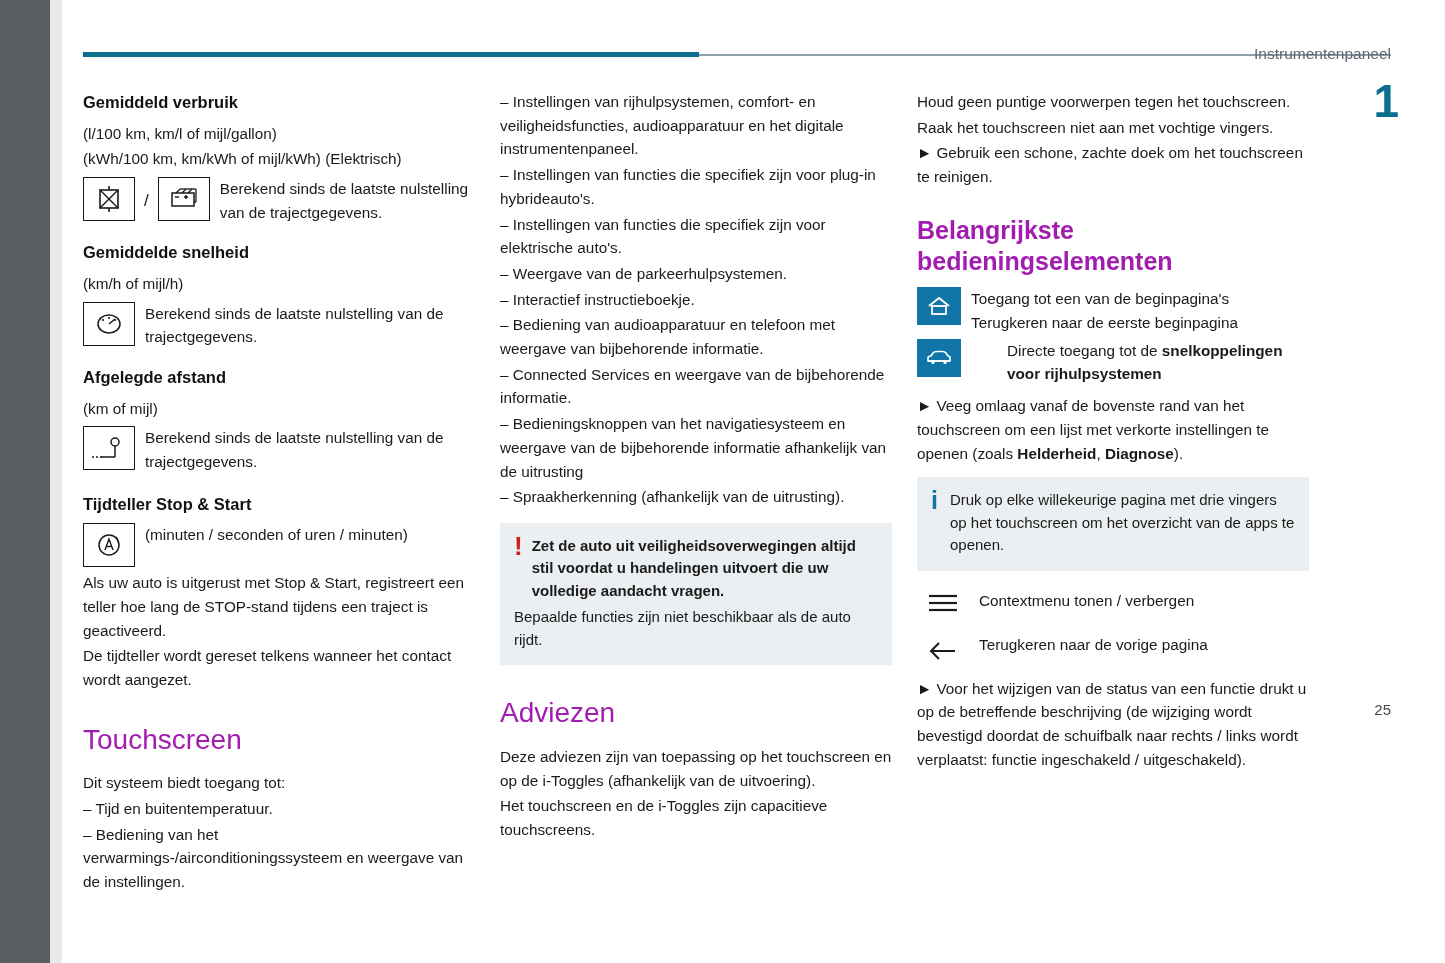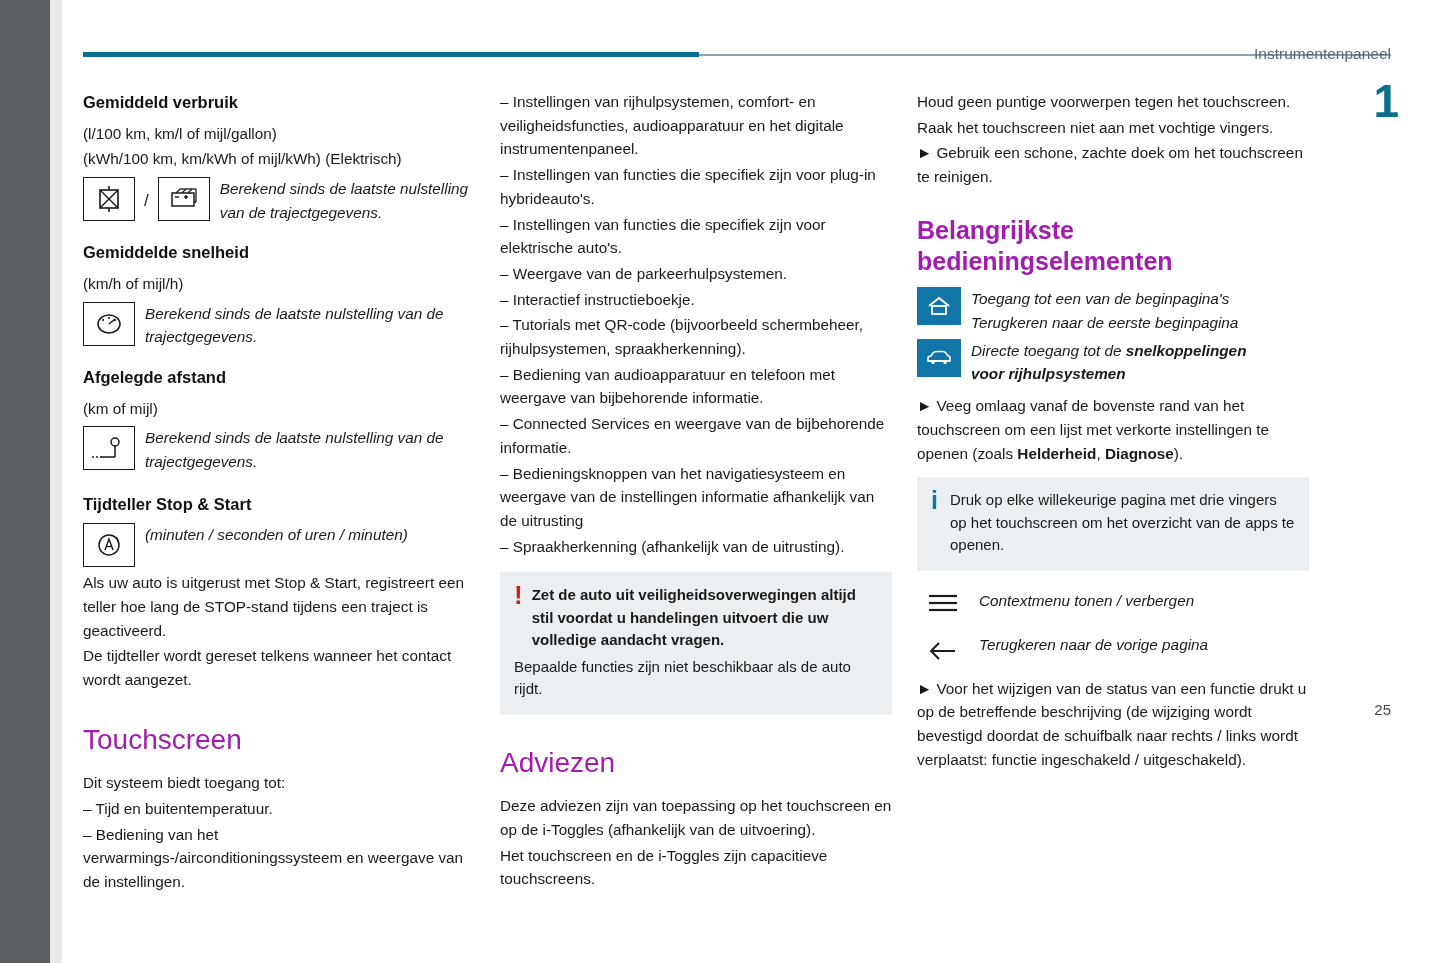--- a/index.html
+++ b/index.html
@@ -108,21 +108,20 @@
 
   
   .icon-row {
     display: flex;
     align-items: flex-start;
     margin: 6px 0 4px 0;
   }
   .icon-row .txt {
     margin-left: 10px;
     flex: 1;
-    font-style: italic;
   }
   .icon-box {
     width: 52px;
     height: 44px;
     border: 1.6px solid #1a1a1a;
     box-sizing: border-box;
     display: flex;
     align-items: center;
     justify-content: center;
     flex: none;
@@ -294,24 +293,23 @@
     <p>–  Tijd en buitentemperatuur.</p>
     <p>–  Bediening van het verwarmings-/airconditioningssysteem en weergave van de instellingen.</p>
   </div>
 
   <div class="col col2">
     <p>–  Instellingen van rijhulpsystemen, comfort- en veiligheidsfuncties, audioapparatuur en het digitale instrumentenpaneel.</p>
     <p>–  Instellingen van functies die specifiek zijn voor plug-in hybrideauto's.</p>
     <p>–  Instellingen van functies die specifiek zijn voor elektrische auto's.</p>
     <p>–  Weergave van de parkeerhulpsystemen.</p>
     <p>–  Interactief instructieboekje.</p>
-    <p>–  Tutorials met QR-code (bijvoorbeeld schermbeheer, rijhulpsystemen, spraakherkenning).</p>
     <p>–  Bediening van audioapparatuur en telefoon met weergave van bijbehorende informatie.</p>
     <p>–  Connected Services en weergave van de bijbehorende informatie.</p>
-    <p>–  Bedieningsknoppen van het navigatiesysteem en weergave van de instellingen informatie afhankelijk van de uitrusting</p>
+    <p>–  Bedieningsknoppen van het navigatiesysteem en weergave van de bijbehorende informatie afhankelijk van de uitrusting</p>
     <p>–  Spraakherkenning (afhankelijk van de uitrusting).</p>
 
     <div class="warn">
       <div class="warn-head">
         <span class="warn-bang">!</span>
         <b>Zet de auto uit veiligheidsoverwegingen altijd stil voordat u handelingen uitvoert die uw volledige aandacht vragen.</b>
       </div>
       <div style="margin-top:4px;">Bepaalde functies zijn niet beschikbaar als de auto rijdt.</div>
     </div>
 
@@ -333,21 +331,21 @@
           <path d="M4 12 L14 4 L24 12" fill="none" stroke="#ffffff" stroke-width="1.8"></path>
           <rect x="7" y="12" width="14" height="8" fill="none" stroke="#ffffff" stroke-width="1.8"></rect>
         </svg>
       </div>
       <div class="txt">
         <div>Toegang tot een van de beginpagina's</div>
         <div>Terugkeren naar de eerste beginpagina</div>
       </div>
     </div>
 
-    <div class="icon-row" style="margin-top:2px;">
+    <div class="icon-row" style="margin-top:2px;gap:36px;">
       <div class="blue-icon">
         <svg width="30" height="20" viewBox="0 0 30 20">
           <path d="M4 13 L4 10 Q4 8 7 8 L9 5 Q10 3.5 13 3.5 L18 3.5 Q21 3.5 22 5 L24 8 Q26 8 26 10 L26 13 Z" fill="none" stroke="#ffffff" stroke-width="1.6"></path>
           <line x1="4" y1="13" x2="26" y2="13" stroke="#ffffff" stroke-width="1.6"></line>
           <circle cx="9" cy="14.5" r="1.6" fill="#ffffff"></circle>
           <circle cx="21" cy="14.5" r="1.6" fill="#ffffff"></circle>
         </svg>
       </div>
       <div class="txt">
         <span>Directe toegang tot de </span><b>snelkoppelingen</b><br>

